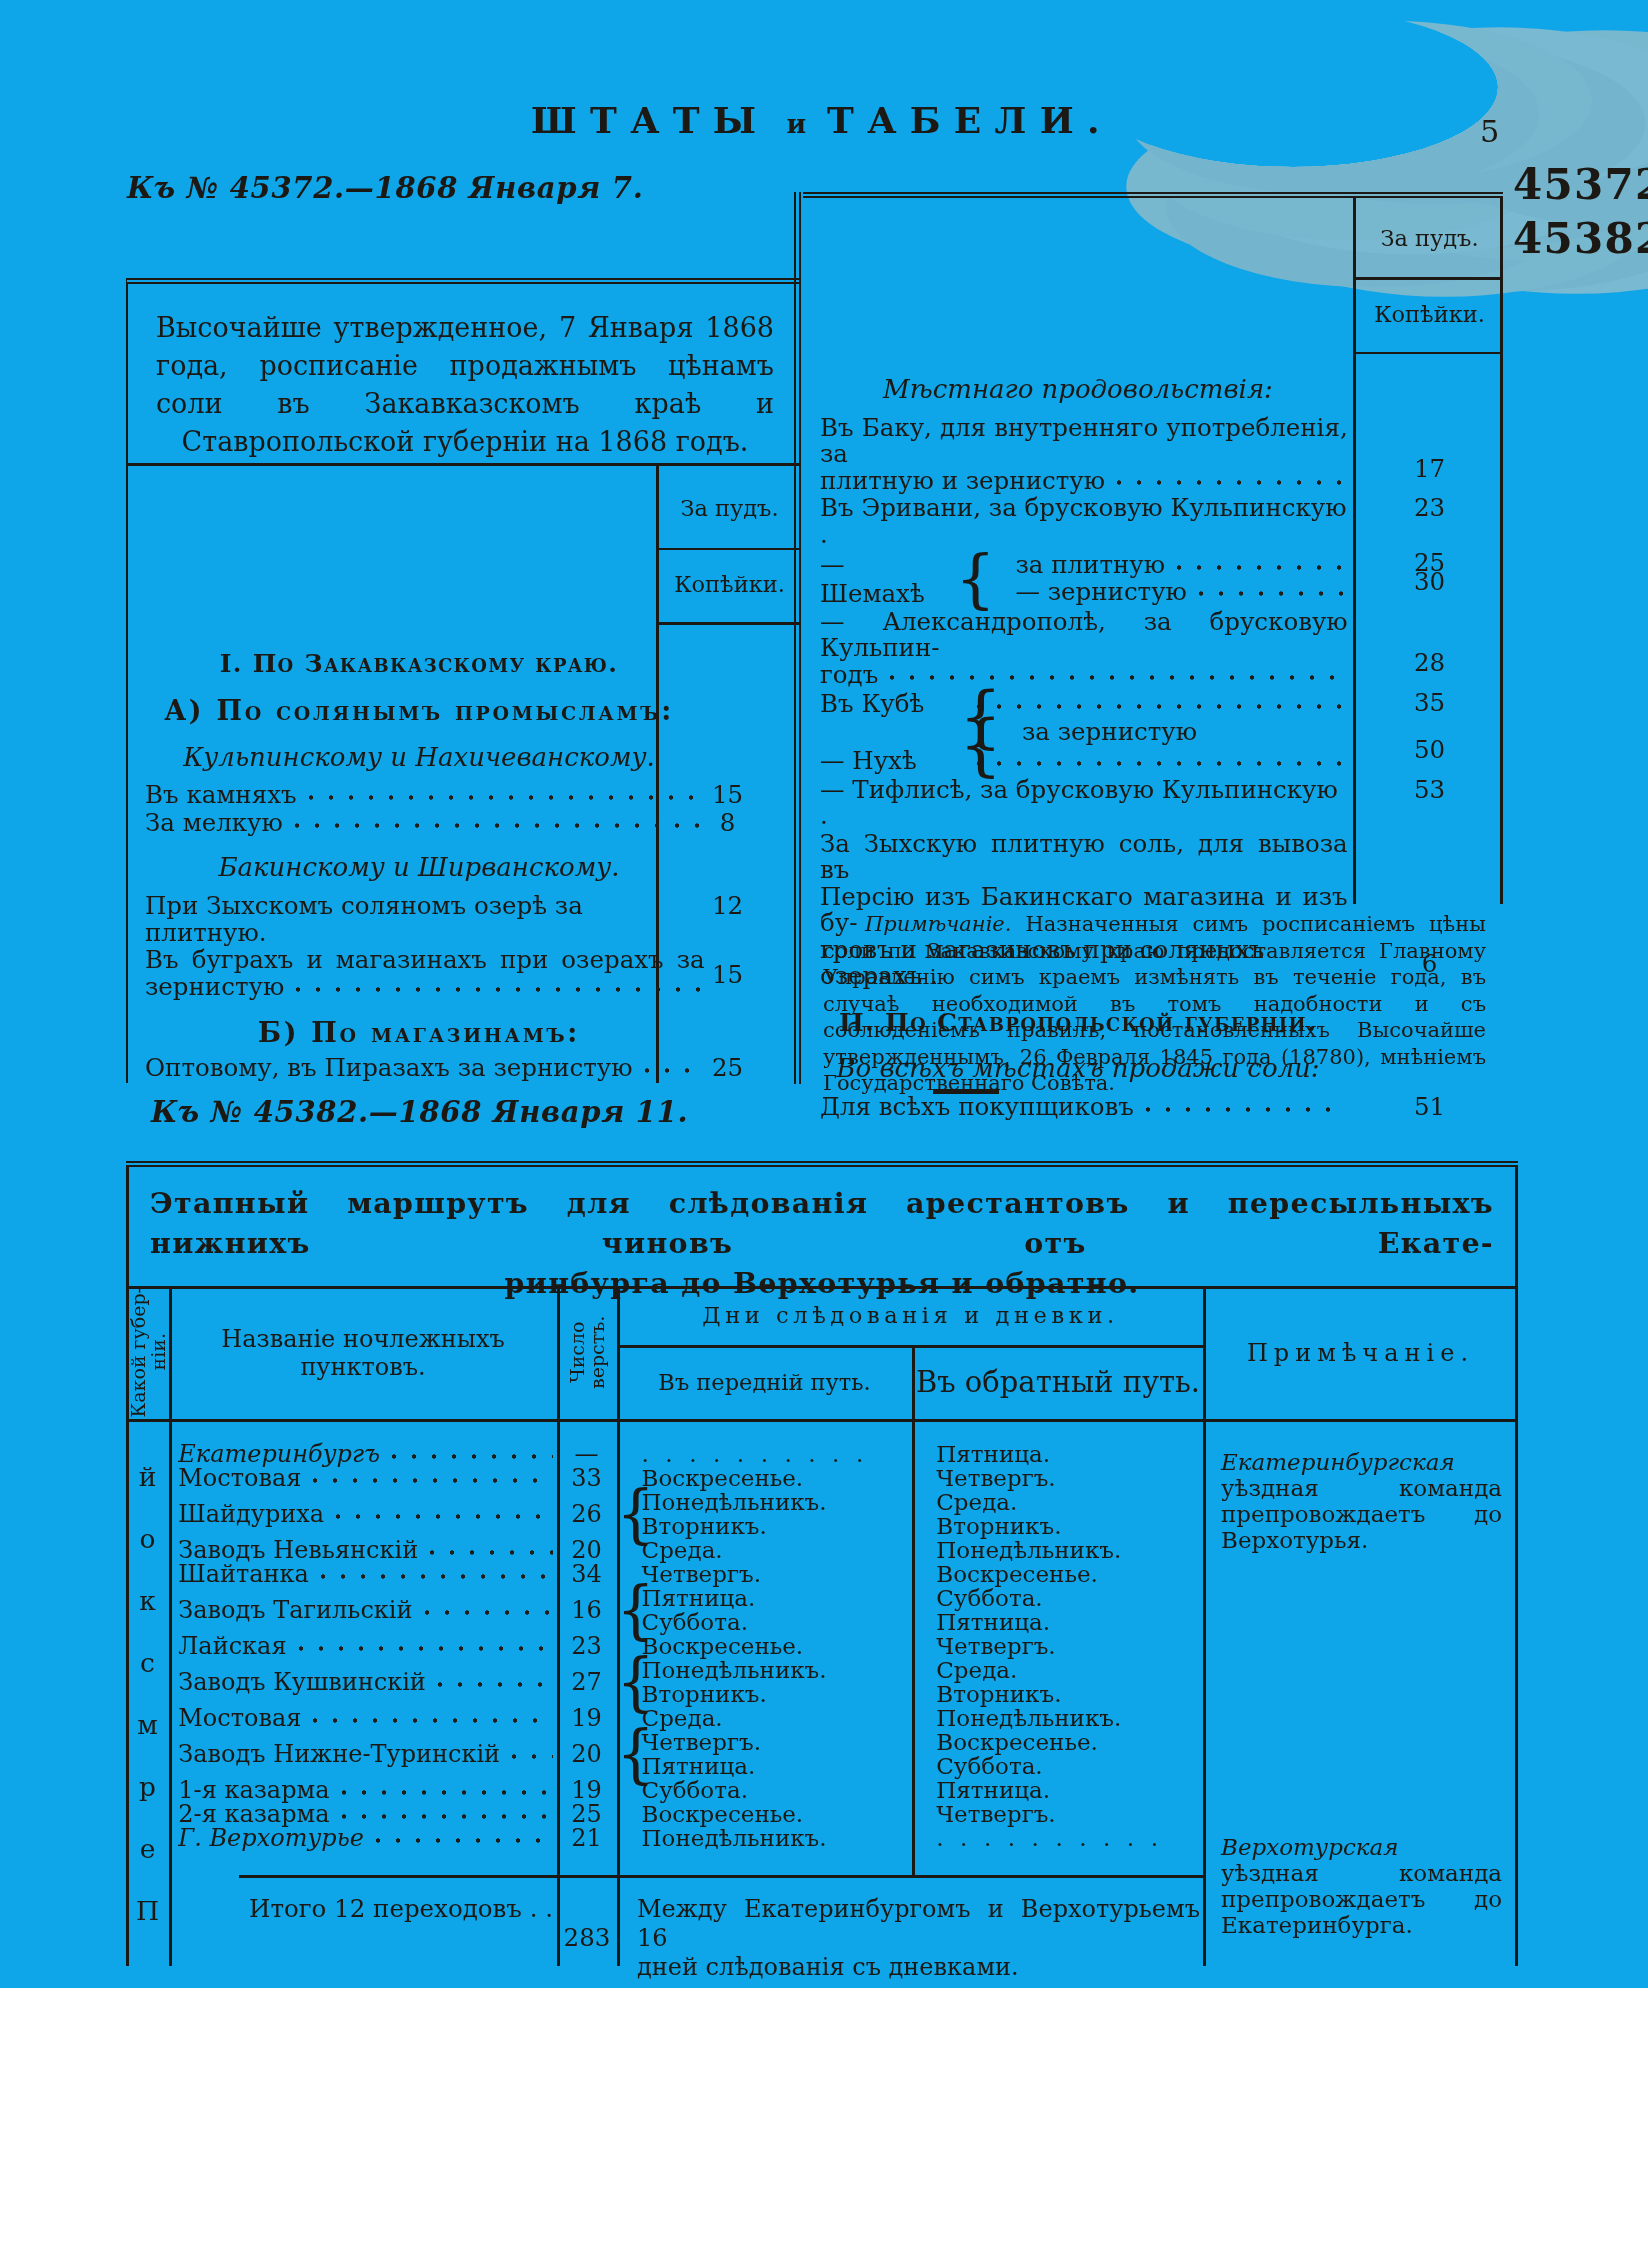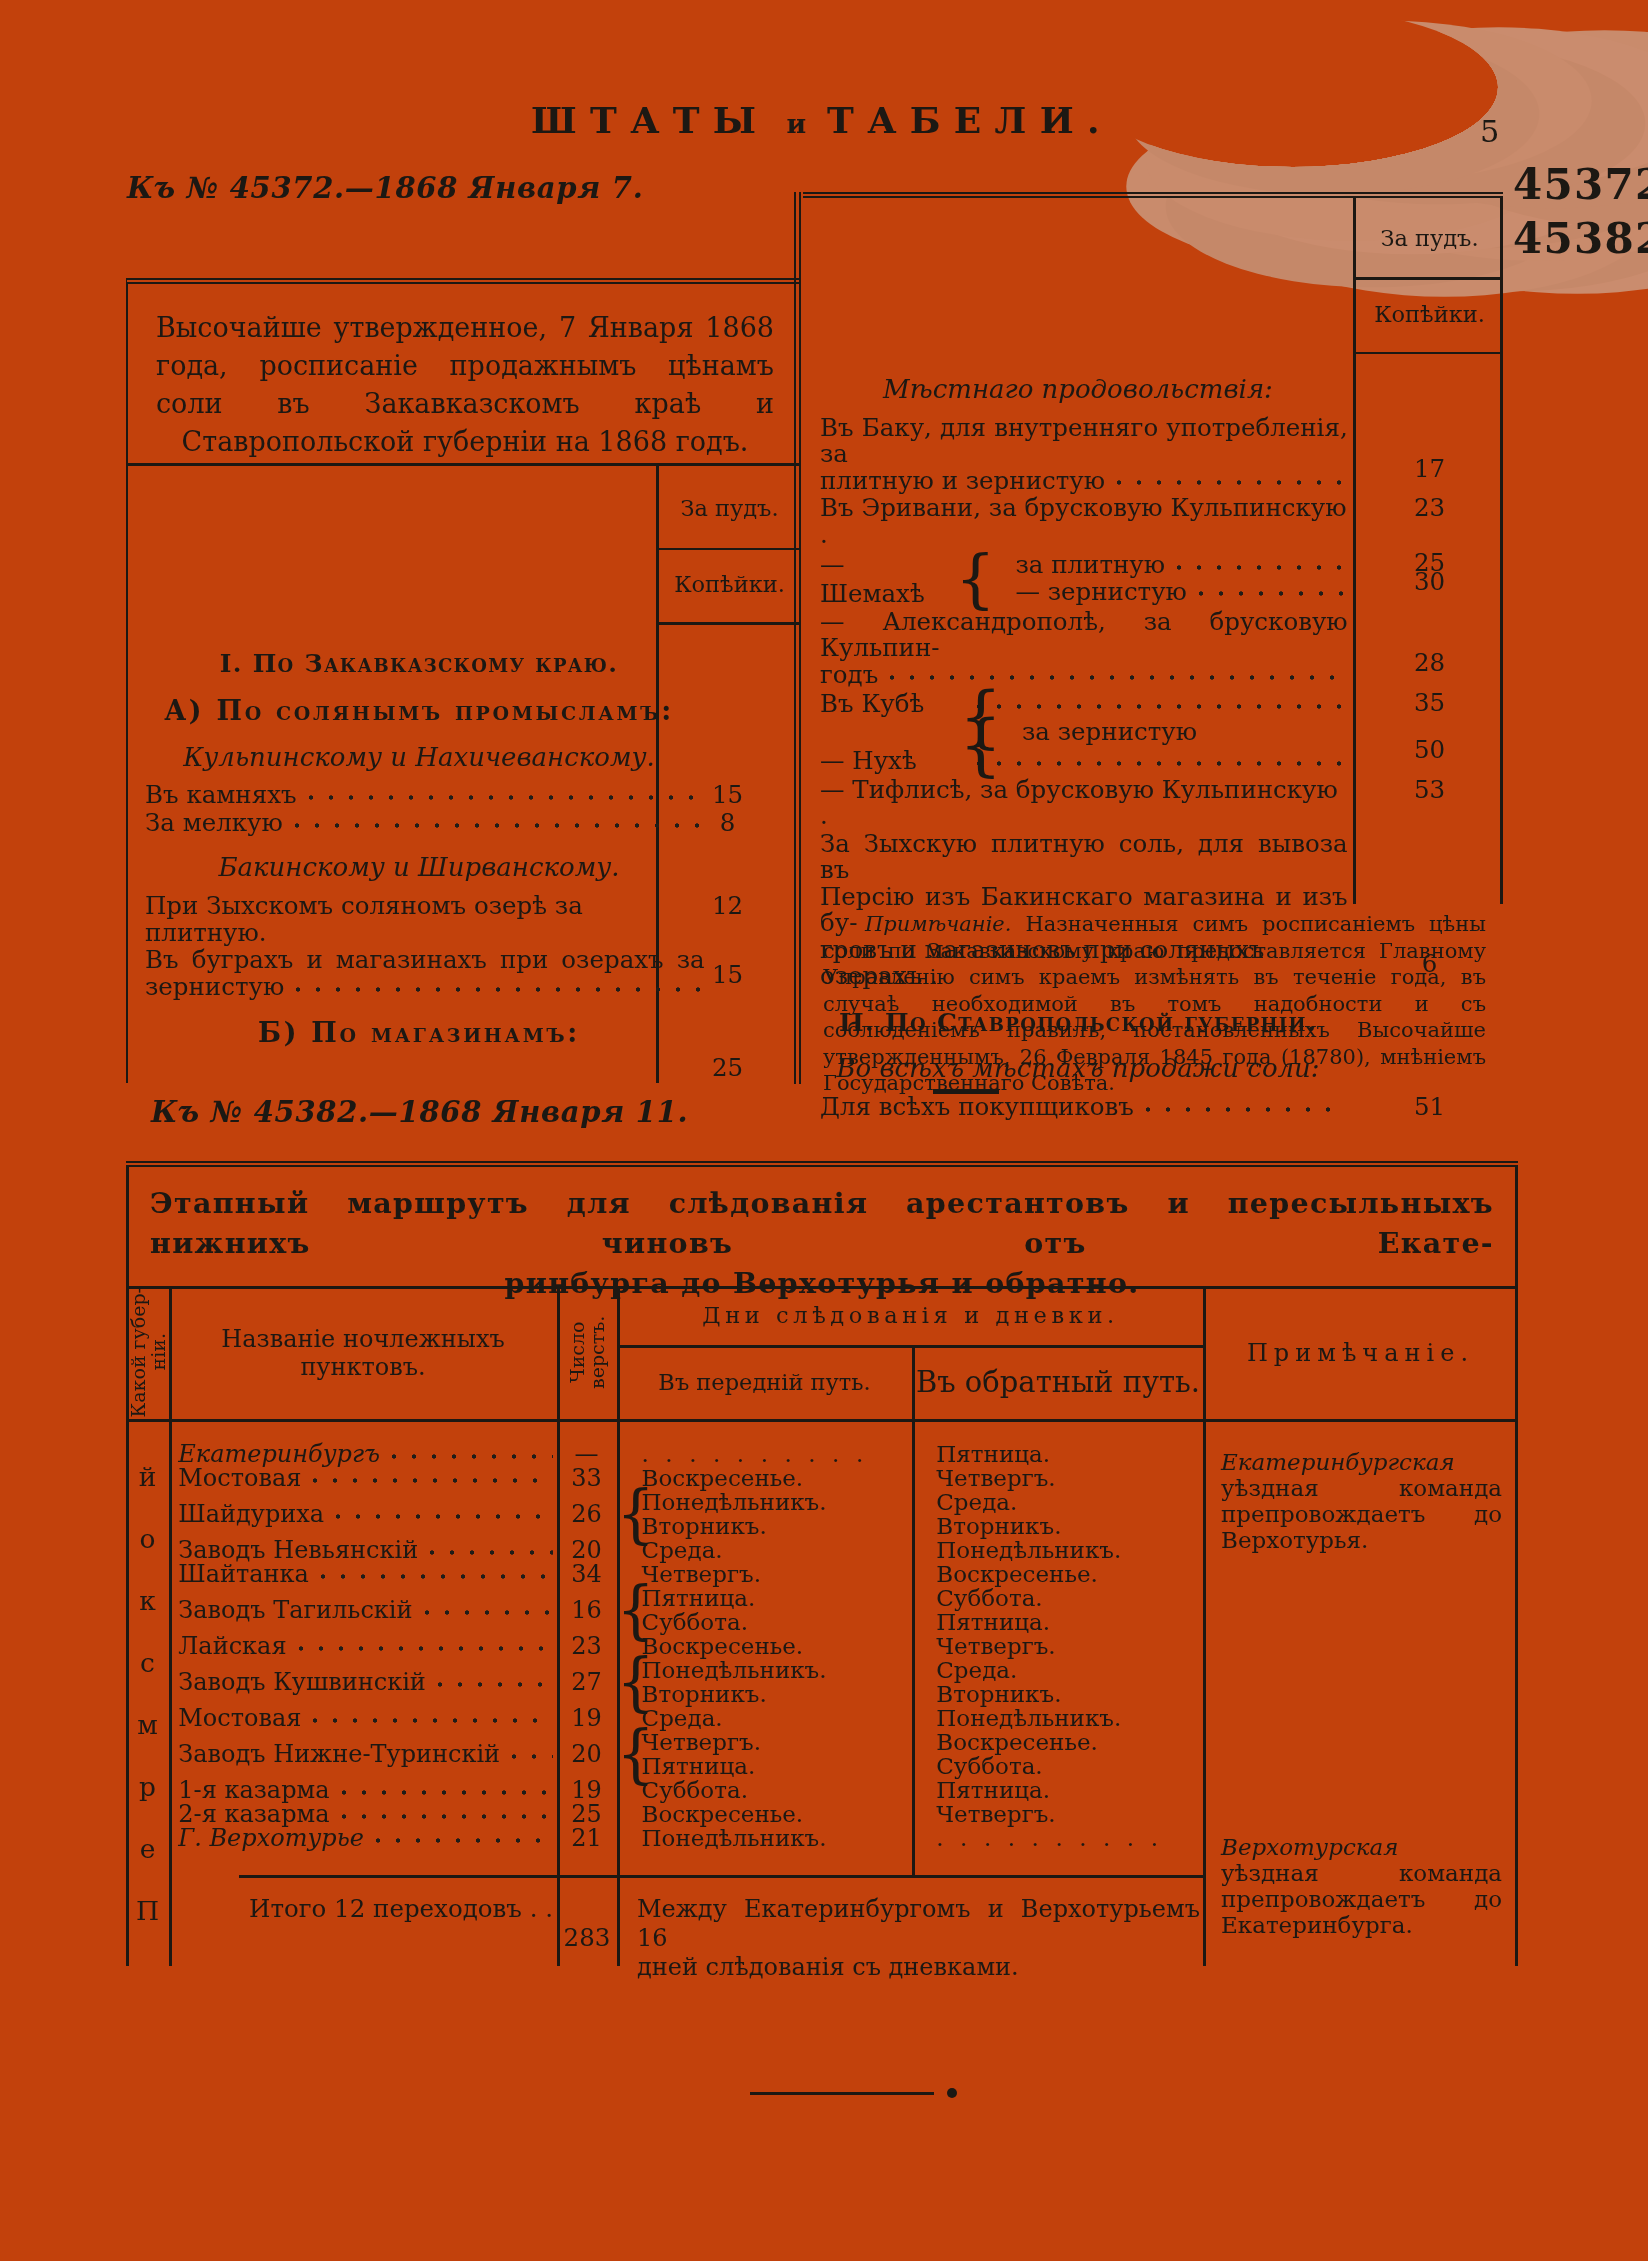--- a/index.html
+++ b/index.html
@@ -1,16 +1,16 @@
 <!DOCTYPE html>
 <html style="font-size:10.6px"><head>
 <meta charset="utf-8">
 <style>
   html,body{margin:0;padding:0;background:#ffffff;}
-  .page{position:relative;width:1649px;height:2261px;background:#c2410c;color:#1c1813;
+  .page{position:relative;width:1649px;height:1988px;background:#0ea5e9;color:#1c1813;
         font-family:"DejaVu Serif","Liberation Serif",serif;overflow:hidden;}
   .it{font-style:italic;}
 
   
   .running-head{position:absolute;left:159px;top:99px;width:1326px;text-align:center;}
   .rh-big{font-size:36px;font-weight:700;letter-spacing:13.3px;}
   .rh-and{font-size:26.5px;font-weight:700;letter-spacing:4px;margin:0 17px;}
   .page-num{position:absolute;left:1480px;top:114px;font-size:30.5px;}
   .speckles{position:absolute;left:1087px;top:8px;width:411px;height:159px;border-radius:50%;
     opacity:.55;border:0;box-shadow:
@@ -199,20 +199,21 @@
           <div class="eline jline"><span>Въ буграхъ и магазинахъ при озерахъ за</span></div>
           <div class="eline">
             <span>зернистую</span>
             <span class="leader"></span>
           </div>
           <span class="val vbot">15</span>
         </div>
         <div class="s-h2">Б) По магазинамъ:</div>
         <div class="srow">
           <div class="eline">
+            <span>Оптовому, въ Пиразахъ за зернистую</span>
             <span class="leader"></span>
           </div>
           <span class="val vtop">25</span>
         </div>
       </div>
   </div>
 
   <div class="vdivider"></div>
 
   <div class="rtable">

